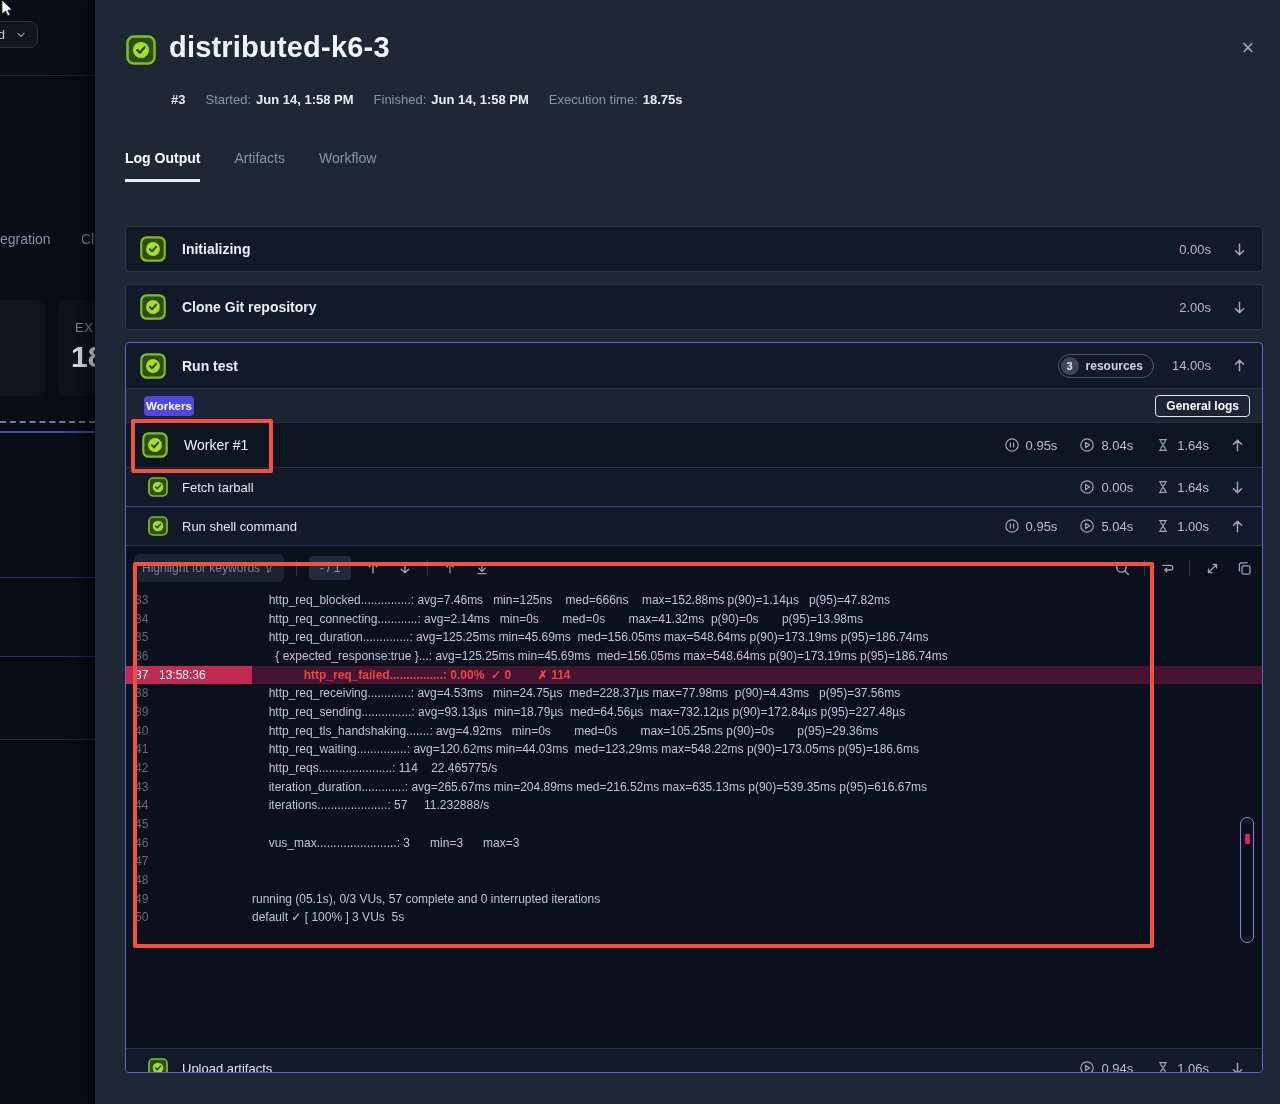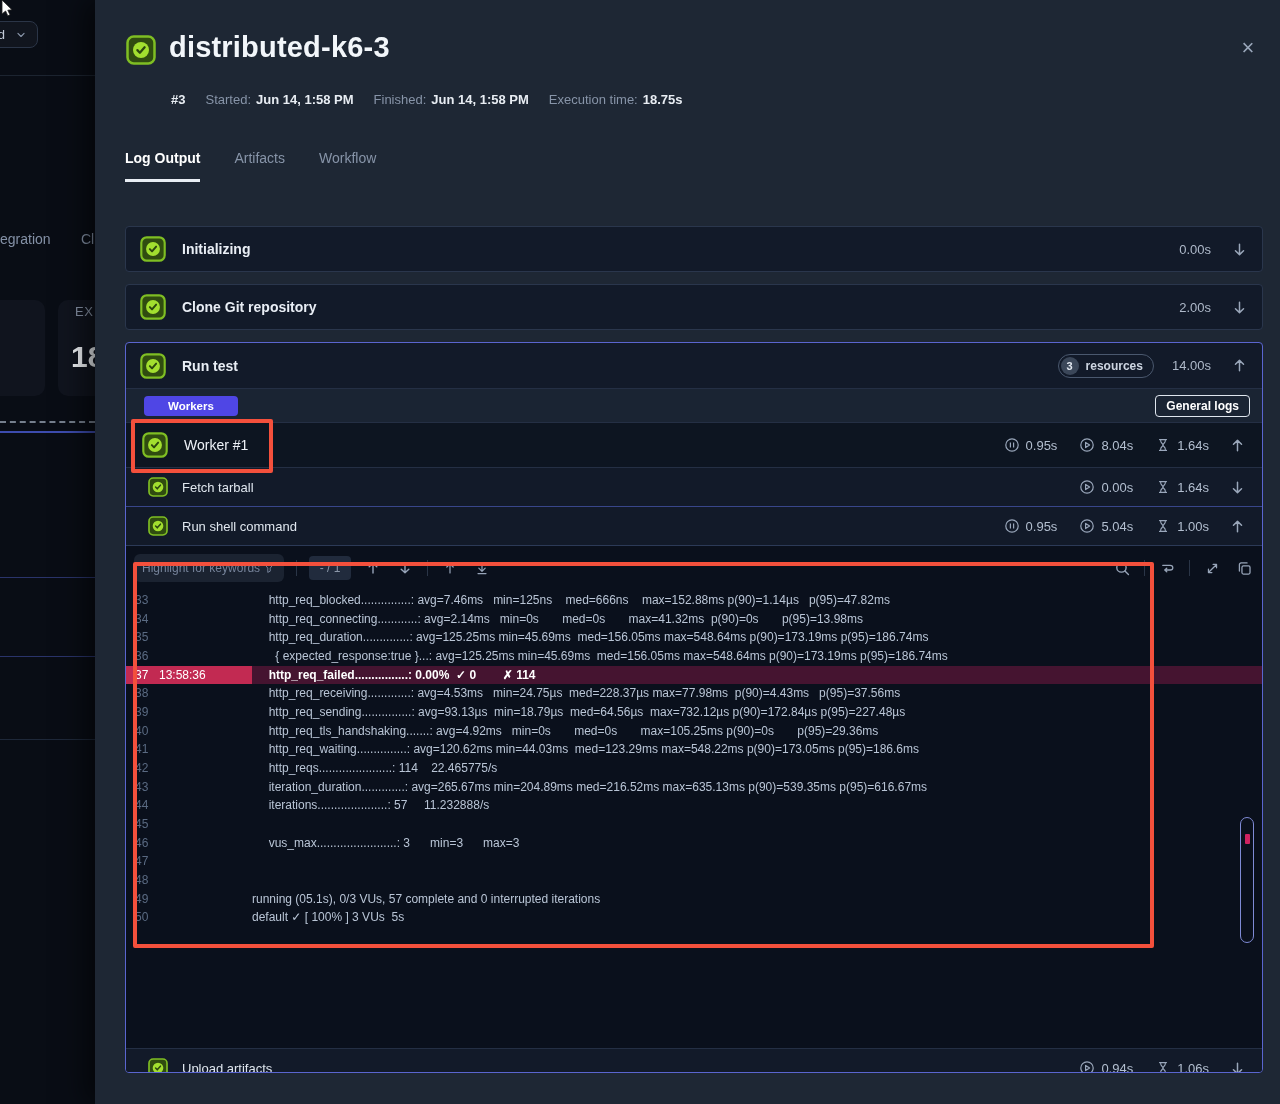--- a/index.html
+++ b/index.html
@@ -8,21 +8,21 @@
 
   
   #bg { position:absolute; inset:0; }
   .bg-dropdown { position:absolute; left:-30px; top:21px; width:68px; height:27px;
     border:1px solid #2b3547; border-radius:8px; background:#11151e; display:flex;
     align-items:center; justify-content:flex-end; gap:9px; padding-right:9px;
     color:#c3cbd8; font-size:13px; }
   .bg-divider { position:absolute; left:0; top:75px; width:95px; height:1px; background:#1c2430; }
   .bg-nav { position:absolute; top:231px; font-size:14px; color:#8491a6; font-weight:500; }
   .bg-card { position:absolute; top:300px; height:96px; background:#10141e; border-radius:10px; }
-  .bg-stat-label { position:absolute; left:17px; top:4px; font-size:13px; color:#8a96aa; letter-spacing:.5px; }
+  .bg-stat-label { position:absolute; left:17px; top:20px; font-size:13px; color:#8a96aa; letter-spacing:.5px; }
   .bg-stat-value { position:absolute; left:13px; top:40px; font-size:30px; font-weight:700; color:#f4f7fa; }
   .bg-dashed { position:absolute; left:0; top:421px; width:95px; border-top:2px dashed #9aa5b5; opacity:.75; }
   .bg-indigo-line { position:absolute; left:0; top:431px; width:95px; height:2px; background:#3d4cae; }
   .bg-row-line { position:absolute; left:0; width:95px; height:1px; background:#39468f; opacity:.7; }
   .cursor { position:absolute; left:1px; top:0; z-index:99; }
 
   
   #modal { position:absolute; left:95px; top:0; width:1185px; height:1104px;
     background:#1e2734; box-shadow:-10px 0 26px rgba(0,0,0,.55); }
   .close-btn { position:absolute; right:20px; top:36px; width:24px; height:24px;
@@ -54,21 +54,21 @@
   .group { position:absolute; left:0; top:342px; width:1138px; height:731px;
     border:1px solid #5a65cf; border-radius:4px; background:#121a29; overflow:hidden; }
   .grouphead { height:45px; display:flex; align-items:center; padding:0 14px; cursor:pointer; }
   .pill { display:flex; align-items:center; gap:7px; border:1px solid #4a586e; border-radius:12px;
     padding:2px 10px 2px 2px; margin-right:18px; }
   .pill .cnt { width:18px; height:18px; border-radius:50%; background:#3b4759; color:#e2e8f0;
     font-size:11px; font-weight:700; display:flex; align-items:center; justify-content:center; }
   .pill .plabel { font-size:12px; color:#cdd5e1; font-weight:600; }
   .strip { height:34px; background:#1a2433; border-top:1px solid #242f44; display:flex;
     align-items:center; padding:0 12px 0 18px; }
-  .workers-btn { height:20px; padding:0 24px; border-radius:4px; background:#4f46e5; color:#fff;
+  .workers-btn { height:20px; padding:0 2px; border-radius:4px; background:#4f46e5; color:#fff;
     font-size:11.5px; font-weight:700; display:flex; align-items:center; cursor:pointer; }
   .general-logs-btn { margin-left:auto; height:22px; padding:0 10px; border-radius:4px;
     border:1px solid #dfe6ee; color:#fff; font-size:12px; font-weight:700; display:flex;
     align-items:center; background:transparent; cursor:pointer; }
   .workerrow { height:45px; background:#0d1521; border-top:1px solid #242f44; display:flex;
     align-items:center; padding:0 16px; cursor:pointer; }
   .workerrow .label { margin-left:16px; font-size:14px; font-weight:400; color:#eef2f8; }
   .substep { height:39px; background:#121a29; border-top:1px solid #242f44; display:flex;
     align-items:center; padding:0 16px 0 22px; cursor:pointer; }
   .substep .label { margin-left:14px; font-size:13px; font-weight:500; color:#dfe6ee; }
@@ -89,21 +89,21 @@
   .tbtn { display:flex; align-items:center; justify-content:center; width:20px; height:20px;
     color:#97a4b8; cursor:pointer; }
   .term-log { position:absolute; left:0; right:0; top:45px; }
   .tline { display:flex; height:18.68px; line-height:18.68px; white-space:pre;
     font-family:Liberation Sans, sans-serif; font-size:12px; color:#b9c5d6; }
   .tline .ln { flex:none; width:33px; padding-left:9px; color:#5a6a82; }
   .tline .ts { flex:none; width:93px; color:#ffffff; }
   .tline .tx { flex:none; }
   .tline.hl { background:#451430; }
   .tline.hl .ln, .tline.hl .ts { background:#c22a52; color:#ffffff; }
-  .tline.hl .tx { font-weight:700; color:#ffffff; }
+  .tline.hl .tx { font-weight:700; color:#ef4444;margin-left:35px; }
   .term-scrollbar { position:absolute; right:8px; top:271px; width:14px; height:126px;
     border:1.5px solid #7f8bd6; border-radius:8px; cursor:pointer; }
   .scroll-marker { position:absolute; left:4px; top:16px; width:5px; height:10px;
     background:#cf2260; border-radius:1px; }
 
   
   .anno { position:absolute; border:4px solid #f4503c; border-radius:2px; z-index:60;
     pointer-events:none; }
   #anno1 { left:131px; top:419px; width:142px; height:54px; }
   #anno2 { left:133px; top:562px; width:1021px; height:386px; }

